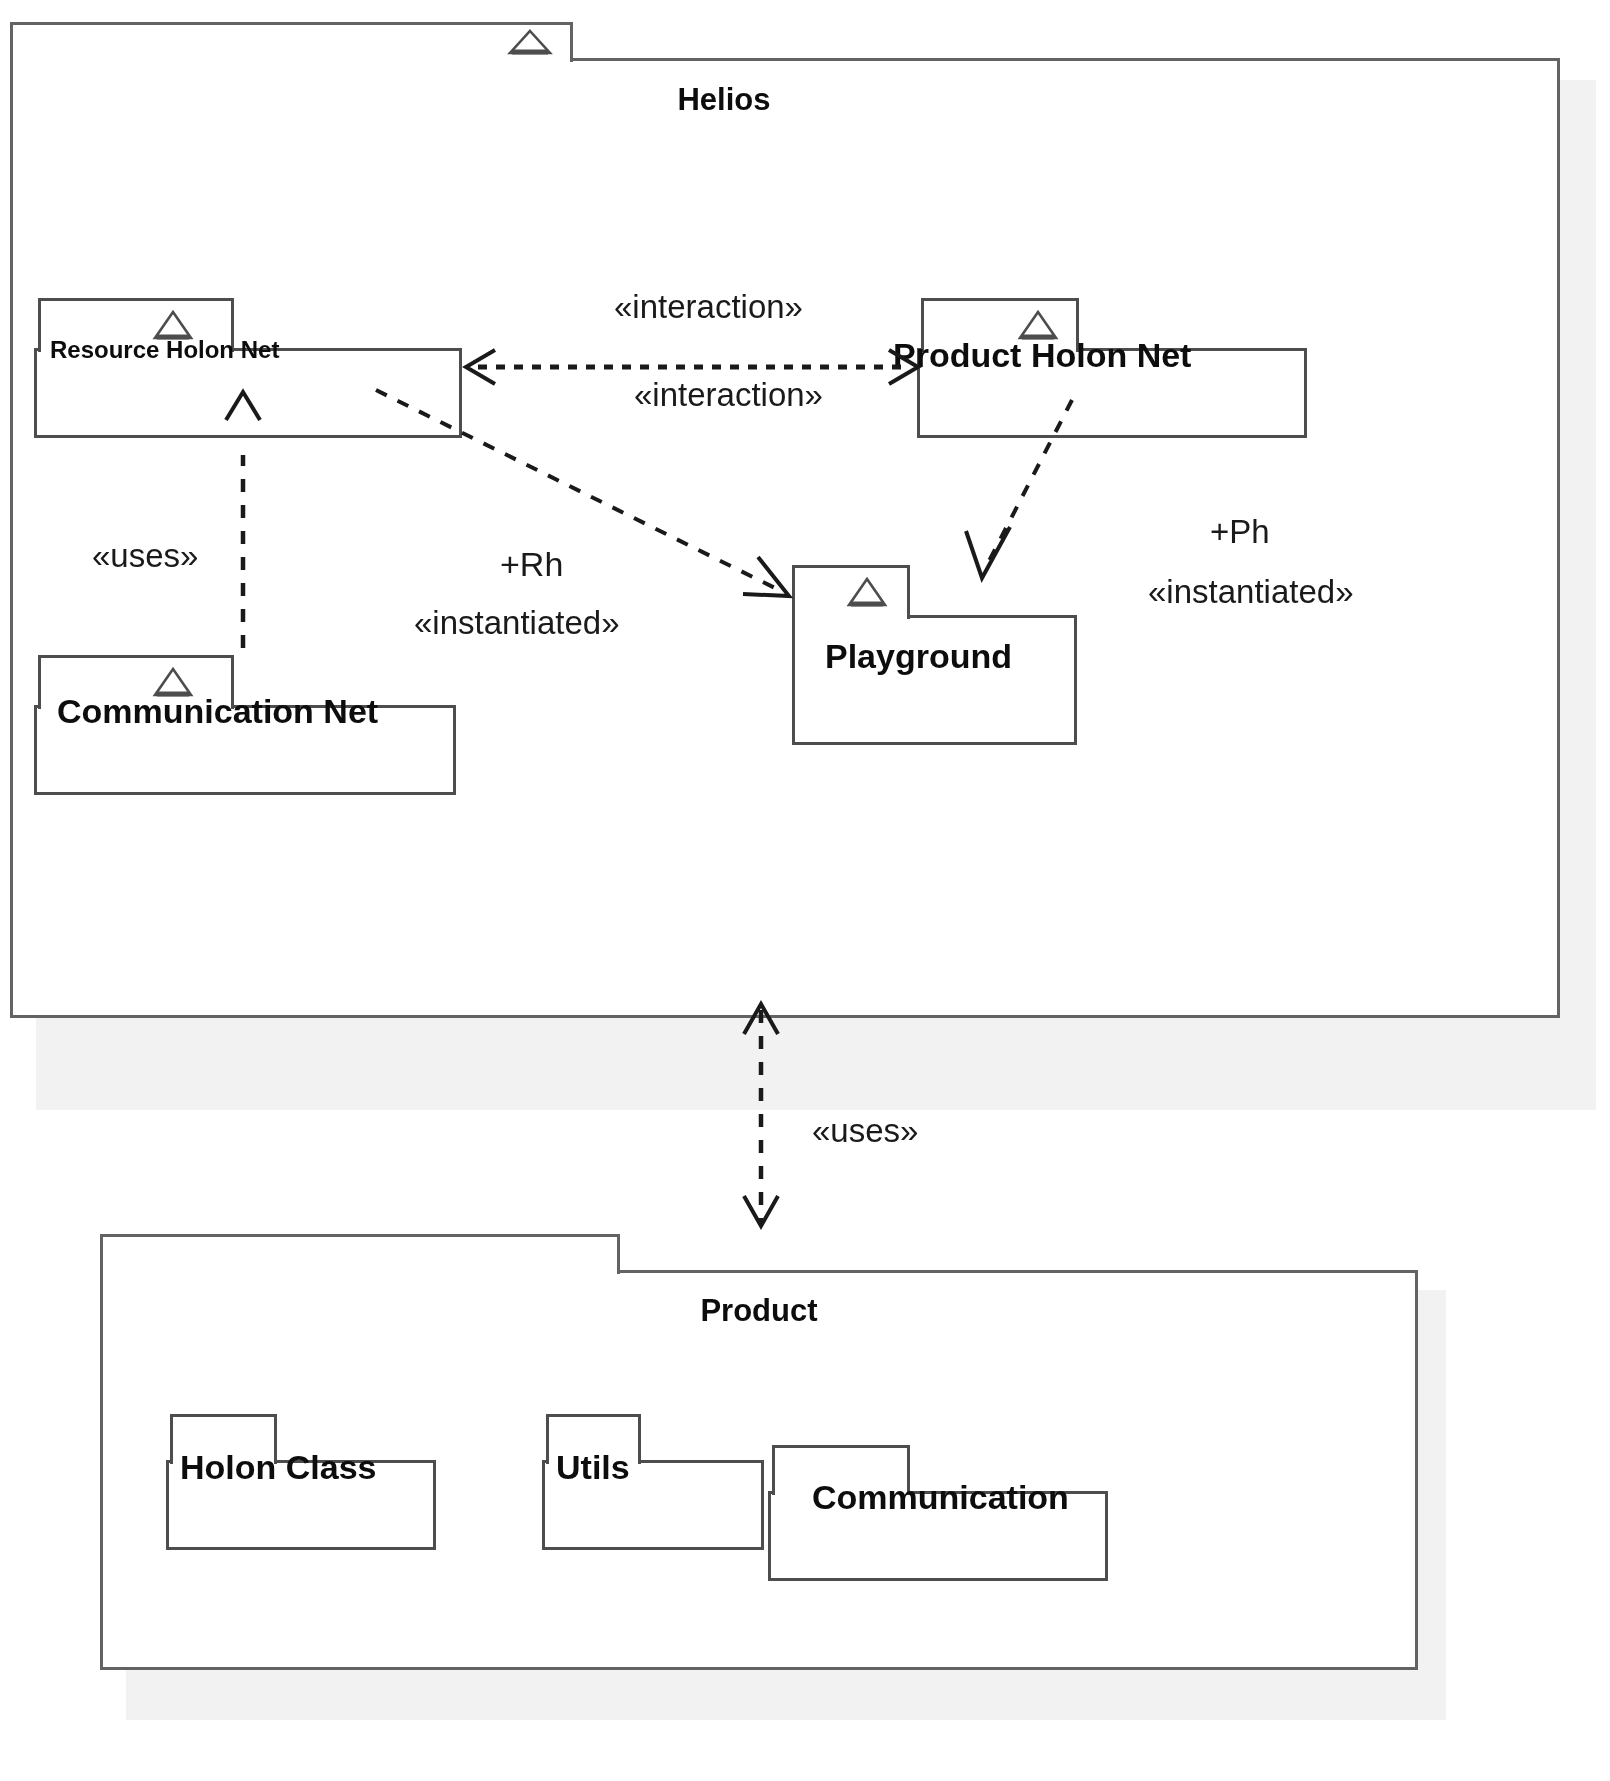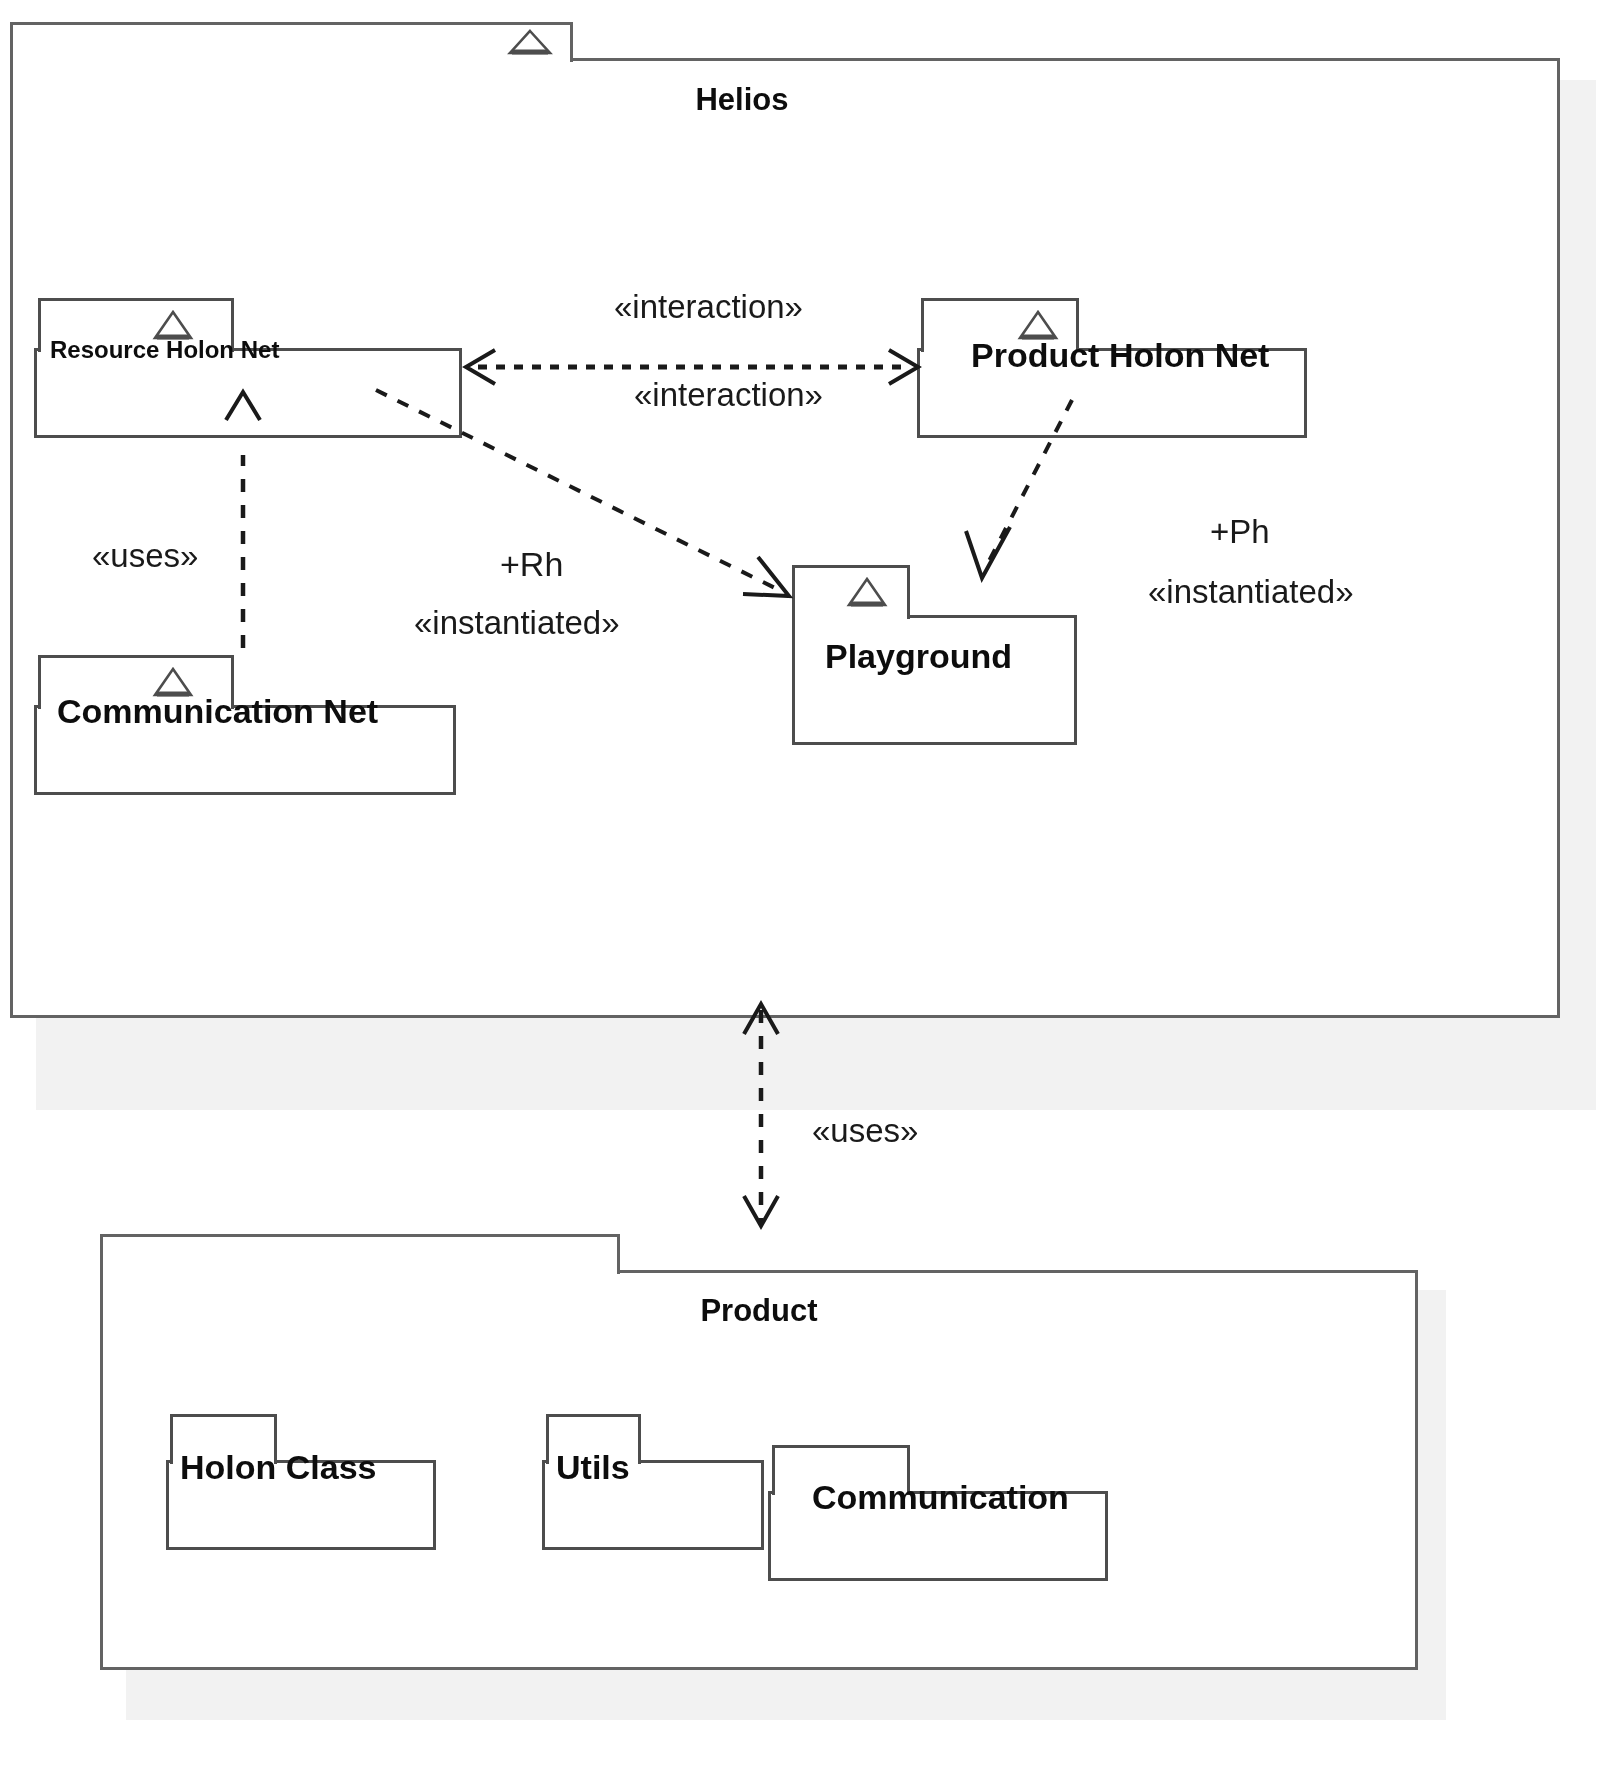--- a/index.html
+++ b/index.html
@@ -92,42 +92,42 @@
 
     <div class="pkg-tab" style="left:10px; top:22px; width:563px; height:40px;"></div>
 
     <svg class="tri-icon" style="left:501px; top:25px;" width="58" height="34" viewBox="0 0 58 34">
       <path d="M29 6 L49 28 L9 28 Z" fill="none" stroke="#4d4d4d" stroke-width="2.6"></path>
       <path d="M11 27 L47 27" stroke="#4d4d4d" stroke-width="5"></path>
     </svg>
 
     <div class="pkg-body" style="left:10px; top:58px; width:1550px; height:960px;"></div>
 
-    <div class="pkg-label" style="left:22px; top:82px; width:1440px; font-size:31px;">Helios</div>
+    <div class="pkg-label" style="left:4px; top:82px; width:1440px; font-size:31px;">Helios</div>
 
     <div class="pkg pkg-leaf">
       <div class="pkg-shadow" style="left:55px; top:316px; width:425px; height:140px;"></div>
       <div class="pkg-tab" style="left:38px; top:298px; width:196px; height:54px;"></div>
       <svg class="tri-icon" style="left:146px; top:300px;" width="54" height="48" viewBox="0 0 54 48">
         <path d="M27 12 L45 38 L9 38 Z" fill="none" stroke="#4d4d4d" stroke-width="2.6"></path>
         <path d="M11 37 L43 37" stroke="#4d4d4d" stroke-width="5"></path>
       </svg>
       <div class="pkg-body" style="left:34px; top:348px; width:428px; height:90px;"></div>
       <div class="pkg-label left" style="left:50px; top:336px; width:430px; font-size:24px;">Resource Holon Net</div>
     </div>
 
     <div class="pkg pkg-leaf">
       <div class="pkg-shadow" style="left:938px; top:316px; width:390px; height:140px;"></div>
       <div class="pkg-tab" style="left:921px; top:298px; width:158px; height:54px;"></div>
       <svg class="tri-icon" style="left:1011px; top:300px;" width="54" height="48" viewBox="0 0 54 48">
         <path d="M27 12 L45 38 L9 38 Z" fill="none" stroke="#4d4d4d" stroke-width="2.6"></path>
         <path d="M11 37 L43 37" stroke="#4d4d4d" stroke-width="5"></path>
       </svg>
       <div class="pkg-body" style="left:917px; top:348px; width:390px; height:90px;"></div>
-      <div class="pkg-label left" style="left:971px; top:336px; width:400px; font-size:34px;">Product Holon Net</div>
+      <div class="pkg-label left" style="left:893px; top:336px; width:400px; font-size:34px;">Product Holon Net</div>
     </div>
 
     <div class="pkg pkg-leaf">
       <div class="pkg-shadow" style="left:55px; top:675px; width:425px; height:140px;"></div>
       <div class="pkg-tab" style="left:38px; top:655px; width:196px; height:54px;"></div>
       <svg class="tri-icon" style="left:146px; top:657px;" width="54" height="48" viewBox="0 0 54 48">
         <path d="M27 12 L45 38 L9 38 Z" fill="none" stroke="#4d4d4d" stroke-width="2.6"></path>
         <path d="M11 37 L43 37" stroke="#4d4d4d" stroke-width="5"></path>
       </svg>
       <div class="pkg-body" style="left:34px; top:705px; width:422px; height:90px;"></div>

